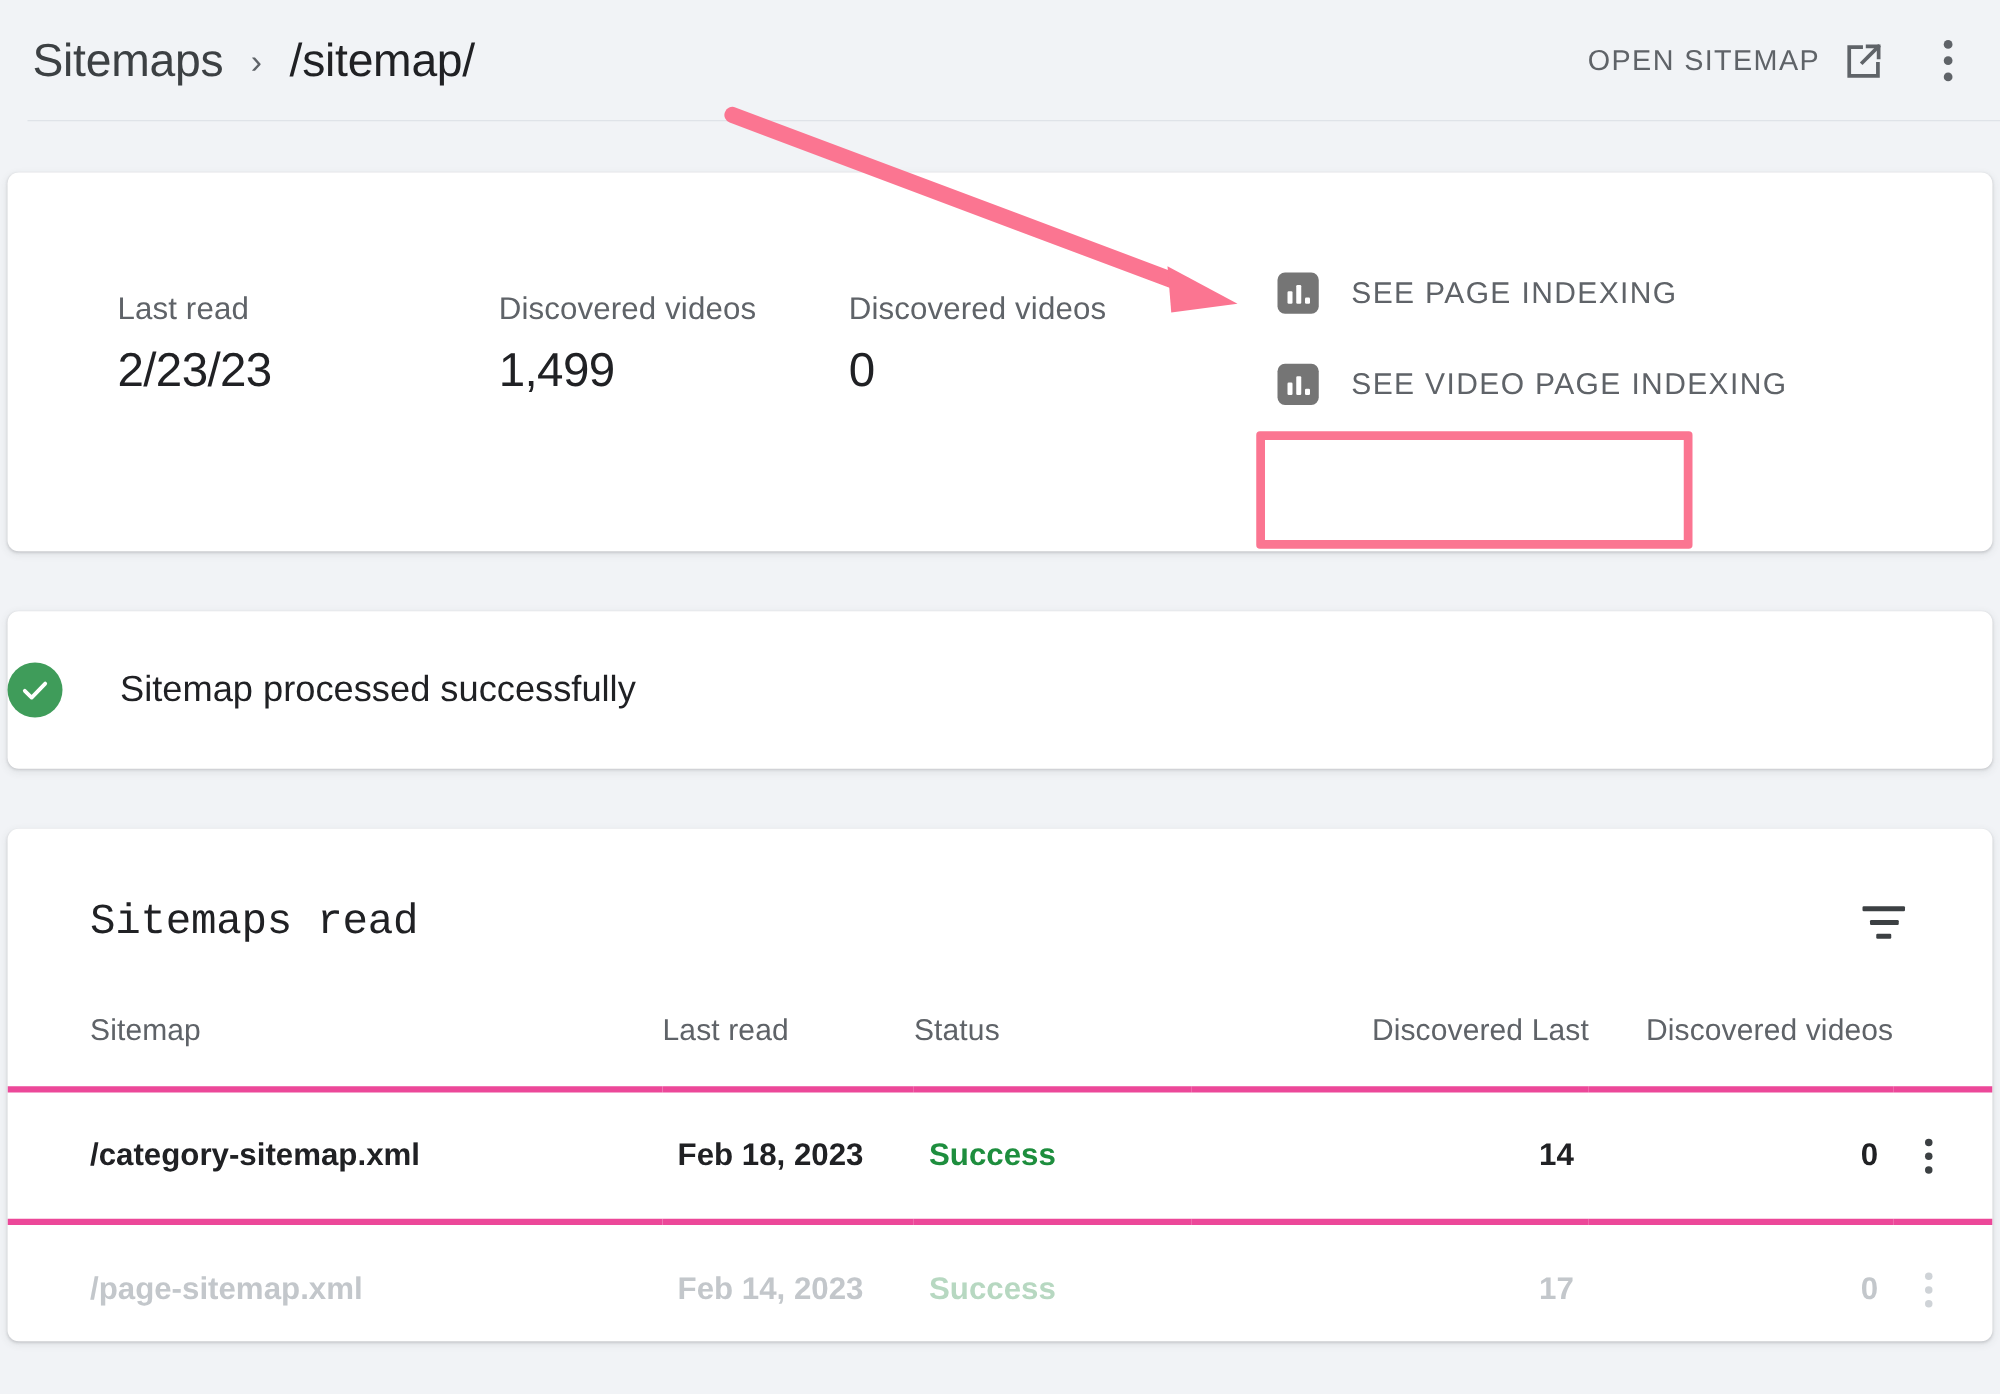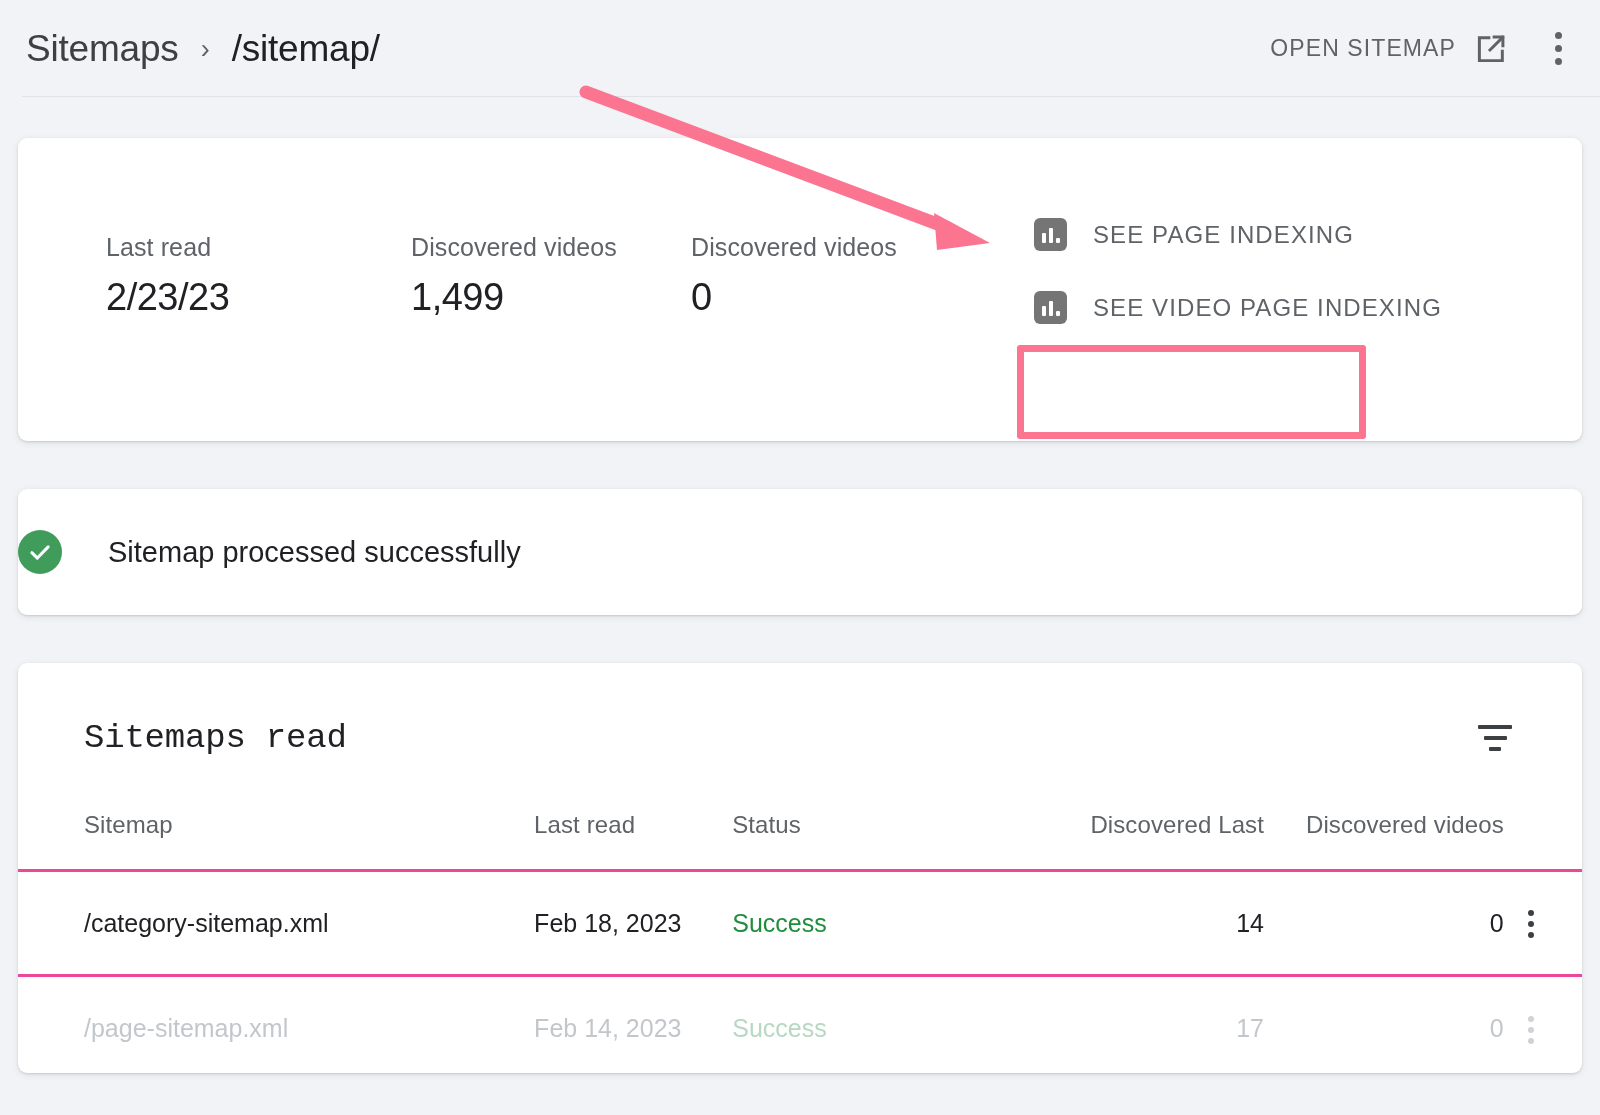--- a/index.html
+++ b/index.html
@@ -92,21 +92,21 @@
     width: 7px; height: 7px;
     border-radius: 50%;
     background: #5f6368;
     display: block;
   }
 
   
   .card {
     background: #ffffff;
     border-radius: 9px;
-    margin: 0 18px;
+    margin: 0 6px;
     box-shadow: 0 1px 2px rgba(60,64,67,.16), 0 2px 7px rgba(60,64,67,.10);
   }
 
   .summary-card {
     margin-top: 41px;
     height: 303px;
     position: relative;
     display: flex;
     align-items: flex-start;
   }
@@ -251,23 +251,23 @@
     font-size: 24px;
     color: #5f6368;
     font-weight: 400;
     text-align: left;
     padding: 0 0 30px 0;
     letter-spacing: 0.1px;
   }
   td {
     font-size: 25px;
     color: #202124;
-    padding: 36px 0;
-    border-top: 3px solid #ec4899;
-    font-weight: 400;
+    padding: 36px 12px;
+    border-top: 5px solid #ec4899;
+    font-weight: 700;
   }
 
   .col-sitemap { width: 495px; padding-left: 66px !important; }
   .col-lastread { width: 190px; }
   .col-status  { width: 210px; }
   .col-urls    { width: 300px; text-align: right; }
   .col-videos  { width: 230px; text-align: right; }
   .col-menu    { width: 75px; text-align: right; padding-right: 48px !important; }
 
   .status-success { color: #1e8e3e; }

